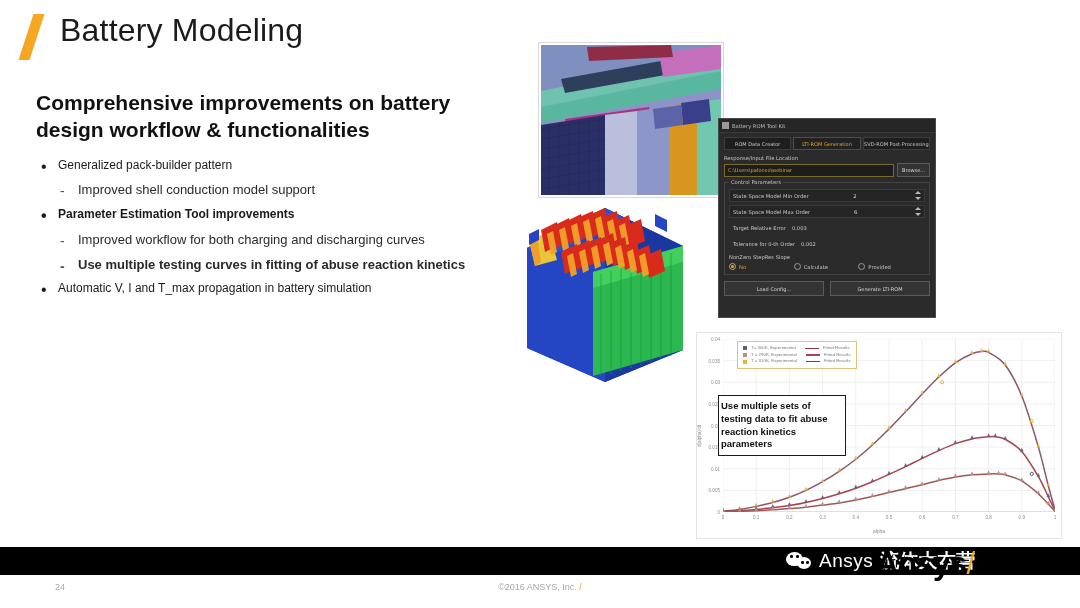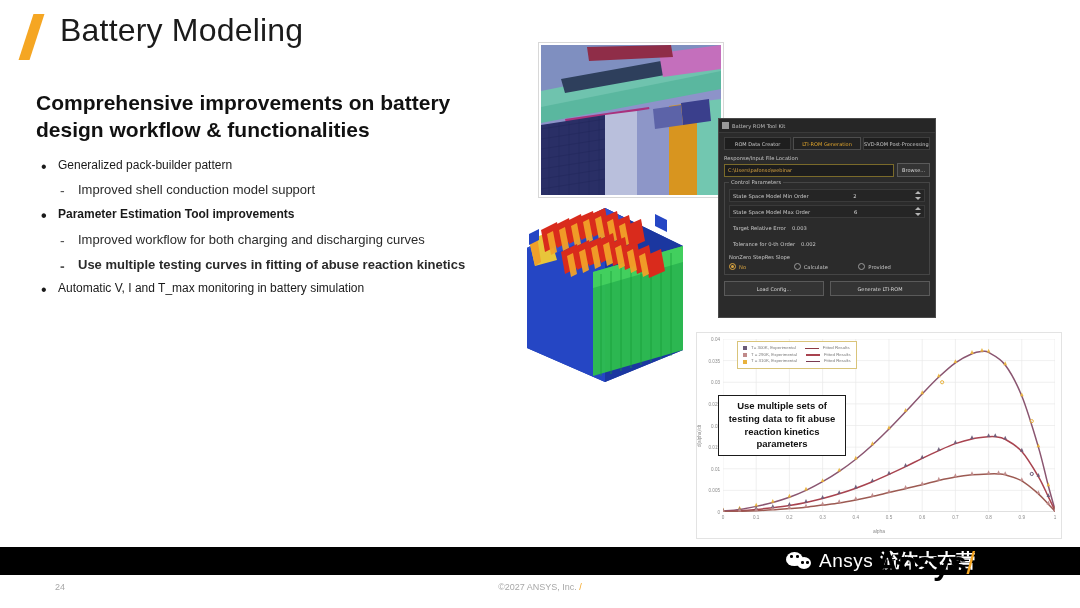--- a/index.html
+++ b/index.html
@@ -89,21 +89,21 @@
       font-size:5px;color:#8c8c8c;}
   .axis-y-title{position:absolute;left:2px;top:50%;transform:translate(-50%,-50%) rotate(-90deg);
       transform-origin:center;font-size:4.6px;color:#8c8c8c;white-space:nowrap;}
   .legend{position:absolute;left:40px;top:8px;background:rgba(255,255,255,.92);
       border:1px solid #d9c47a;padding:3px 5px;}
   .lgrow{display:flex;align-items:center;gap:4px;font-size:4.4px;color:#7a7a7a;
       line-height:1.5;white-space:nowrap;}
   .lgmk{width:4px;height:4px;flex:none;}
   .lgln{width:14px;height:1.6px;flex:none;margin-left:5px;}
   .callout{position:absolute;left:21px;top:62px;width:122px;background:#fff;
-      border:1.5px solid #1a1a1a;text-align:center;padding:4px 2px;
+      border:1.5px solid #1a1a1a;text-align:left;padding:4px 2px;
       font-size:9.5px;font-weight:bold;line-height:1.35;color:#111;}
 
   
   .blackbar{position:absolute;left:0;top:547px;width:1080px;height:28px;background:#000;}
   .pnum{position:absolute;left:55px;top:582px;font-size:9px;color:#a8a8a8;}
   .copy{position:absolute;left:50%;transform:translateX(-50%);top:582px;
       font-size:9px;color:#a8a8a8;white-space:nowrap;}
   .copy .sl{color:#F5A623;}
   .wm{position:absolute;left:786px;top:548px;height:26px;display:flex;align-items:center;
       gap:7px;color:#fff;}
@@ -128,21 +128,21 @@
   <div class="page-title">Battery Modeling</div>
 
   <div class="lead">Comprehensive improvements on battery design workflow &amp; functionalities</div>
 
   <div class="bullets">
       <div class="b1">Generalized pack-builder pattern</div>
       <div class="b2">Improved shell conduction model support</div>
       <div class="b1 bold">Parameter Estimation Tool improvements</div>
       <div class="b2">Improved workflow for both charging and discharging curves</div>
       <div class="b2 bold">Use multiple testing curves in fitting of abuse reaction kinetics</div>
-      <div class="b1">Automatic V, I and T_max monitoring in battery simulation</div>
+      <div class="b1">Automatic V, I and T_max propagation in battery simulation</div>
     </div>
 
   <div class="mesh-img">
     <svg width="180" height="150" viewBox="0 0 180 150" preserveAspectRatio="none">
       <rect x="0" y="0" width="180" height="150" fill="#7f8fc0"></rect>
       <polygon points="0,46 180,10 180,38 0,76" fill="#6fc3ae"></polygon>
       <polygon points="0,62 180,26 180,48 0,86" fill="#5ab79f"></polygon>
       <polygon points="20,34 120,16 124,30 24,48" fill="#2e3f5c"></polygon>
       <polygon points="118,8 180,0 180,24 122,32" fill="#c46fbc"></polygon>
       <polygon points="46,2 130,0 132,12 48,16" fill="#8f2d48"></polygon>
@@ -418,21 +418,21 @@
           <span class="lgln" style="background: rgb(122, 59, 82);"></span>
           <span>Fitted Results</span>
         </div>
       </div>
     <div class="callout">Use multiple sets of testing data to  fit abuse reaction kinetics parameters</div>
   </div>
 
   <div class="blackbar"></div>
   <div class="pnum">24</div>
   <div class="copy">
-    <span>©2027 ANSYS, Inc.</span>
+    <span>©2016 ANSYS, Inc.</span>
     <span class="sl">/</span>
   </div>
   <div class="wm">
     <span class="wechat">
       <span class="big"></span>
         <span class="sml"></span>
       <span class="d" style="left:4px;top:4px"></span>
       <span class="d" style="left:10px;top:4px"></span>
       <span class="d" style="left:15px;top:10px"></span>
       <span class="d" style="left:20px;top:10px"></span>

